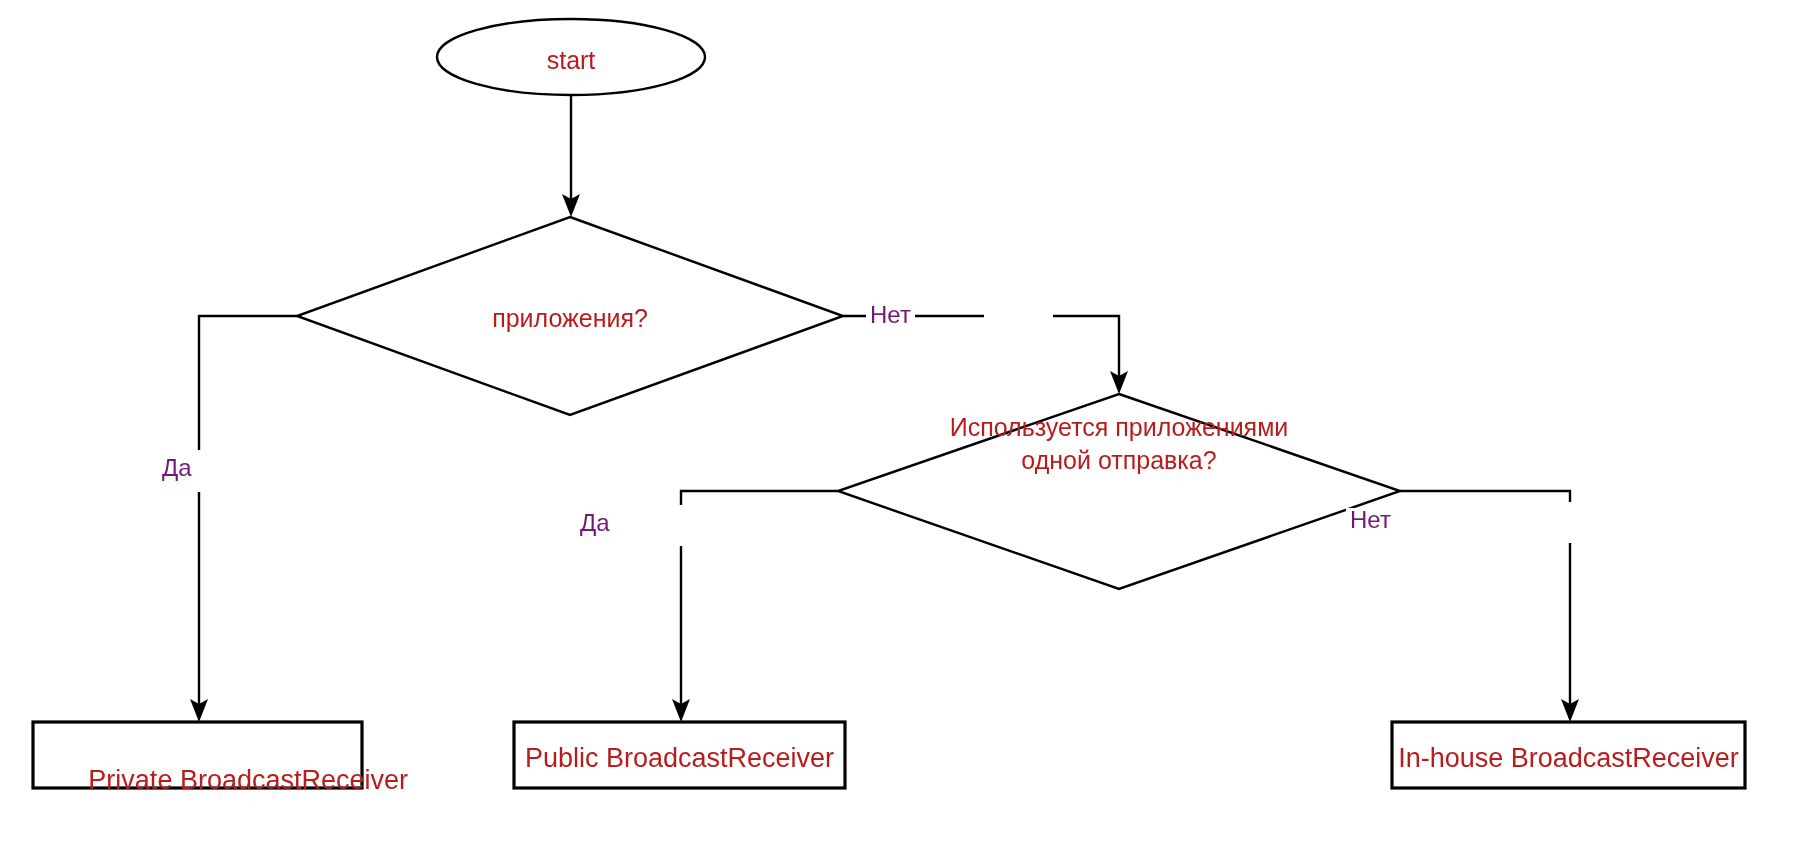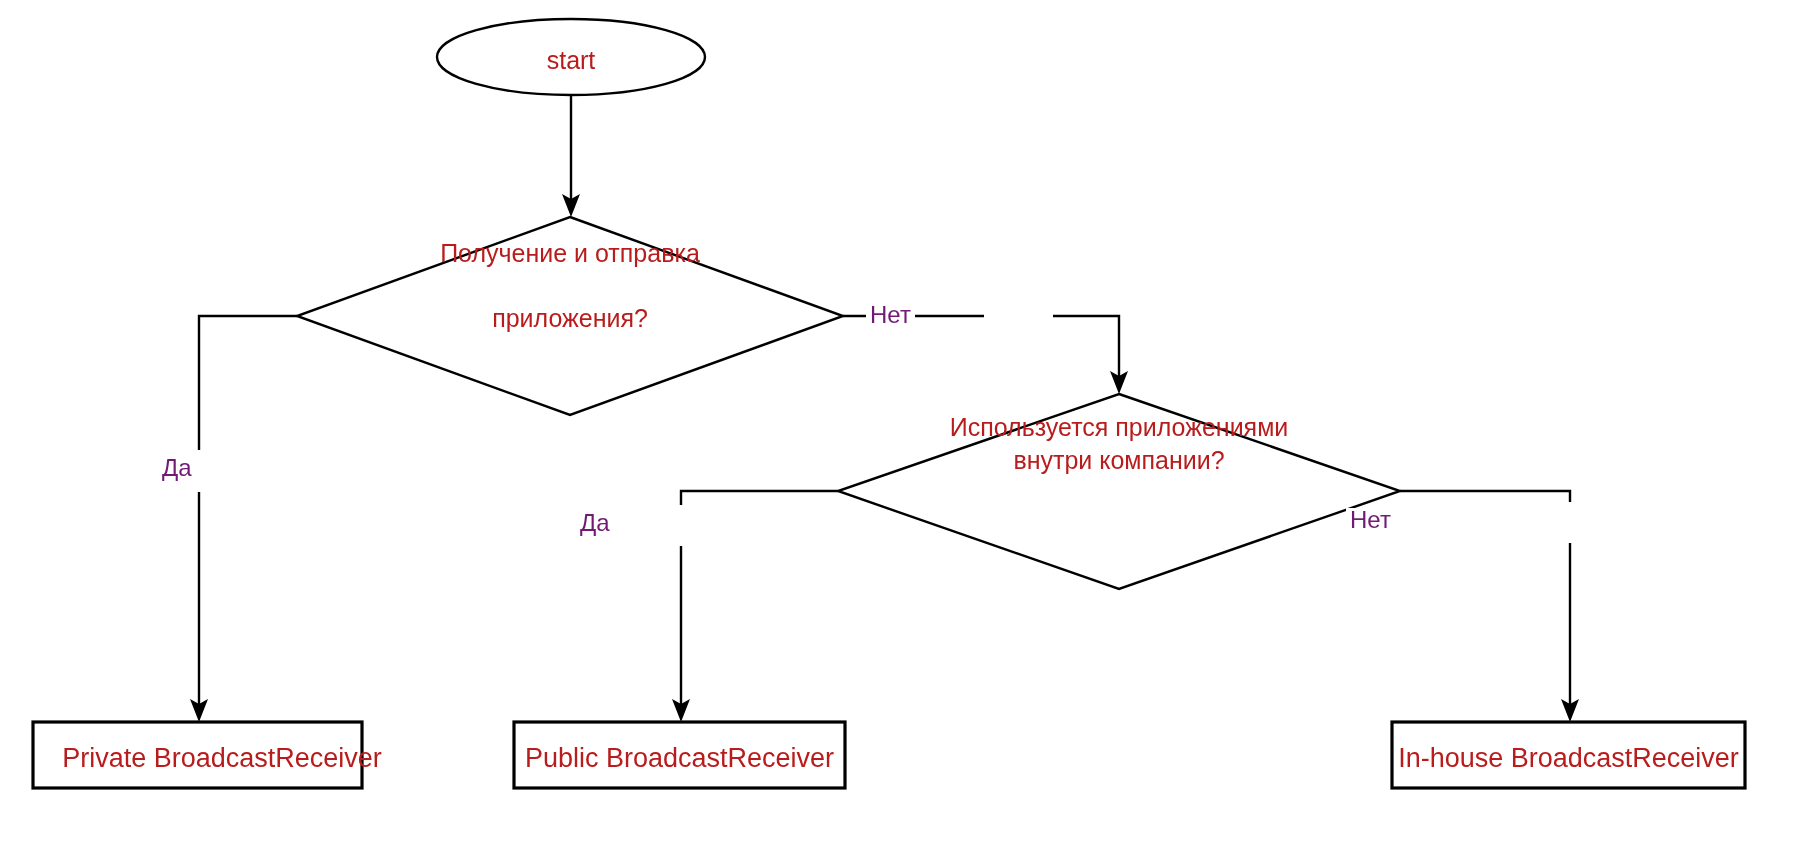--- a/index.html
+++ b/index.html
@@ -110,25 +110,25 @@
     <polygon class="arrow-head" points="681,722 672,699 681,704 690,699"></polygon>
 
     <path class="edge-line" d="M 1400 491 L 1570 491 L 1570 502"></path>
     <path class="edge-line" d="M 1570 543 L 1570 711"></path>
     <polygon class="arrow-head" points="1570,722 1561,699 1570,704 1579,699"></polygon>
 
   </svg>
 
   <div class="node-text start-label" style="left:441px; top:44px; width:260px;">start</div>
 
-  <div class="node-text decision-label" style="left:300px; top:237px; width:540px;"><span>Получение и отправка</span><br><br><span>приложения?</span></div>
+  <div class="node-text decision-label" style="left:300px; top:237px; width:540px;"><br><br><span>приложения?</span></div>
 
-  <div class="node-text decision-label" style="left:849px; top:411px; width:540px;"><span>Используется приложениями</span><br><span>внутри компании?</span></div>
+  <div class="node-text decision-label" style="left:849px; top:411px; width:540px;"><span>Используется приложениями</span><br><span>одной отправка?</span></div>
 
-  <div class="node-text terminal-label" style="left:36px; top:741px; width:372px;">Private BroadcastReceiver</div>
+  <div class="node-text terminal-label" style="left:36px; top:763px; width:372px;text-align:right;">Private BroadcastReceiver</div>
 
   <div class="node-text terminal-label" style="left:517px; top:741px; width:325px;">Public BroadcastReceiver</div>
 
   <div class="node-text terminal-label" style="left:1395px; top:741px; width:347px;">In-house BroadcastReceiver</div>
 
   <div class="edge-label" style="left:158px; top:456px;">Да</div>
 
   <div class="edge-label" style="left:866px; top:303px;">Нет</div>
 
   <div class="edge-label" style="left:576px; top:511px;">Да</div>

